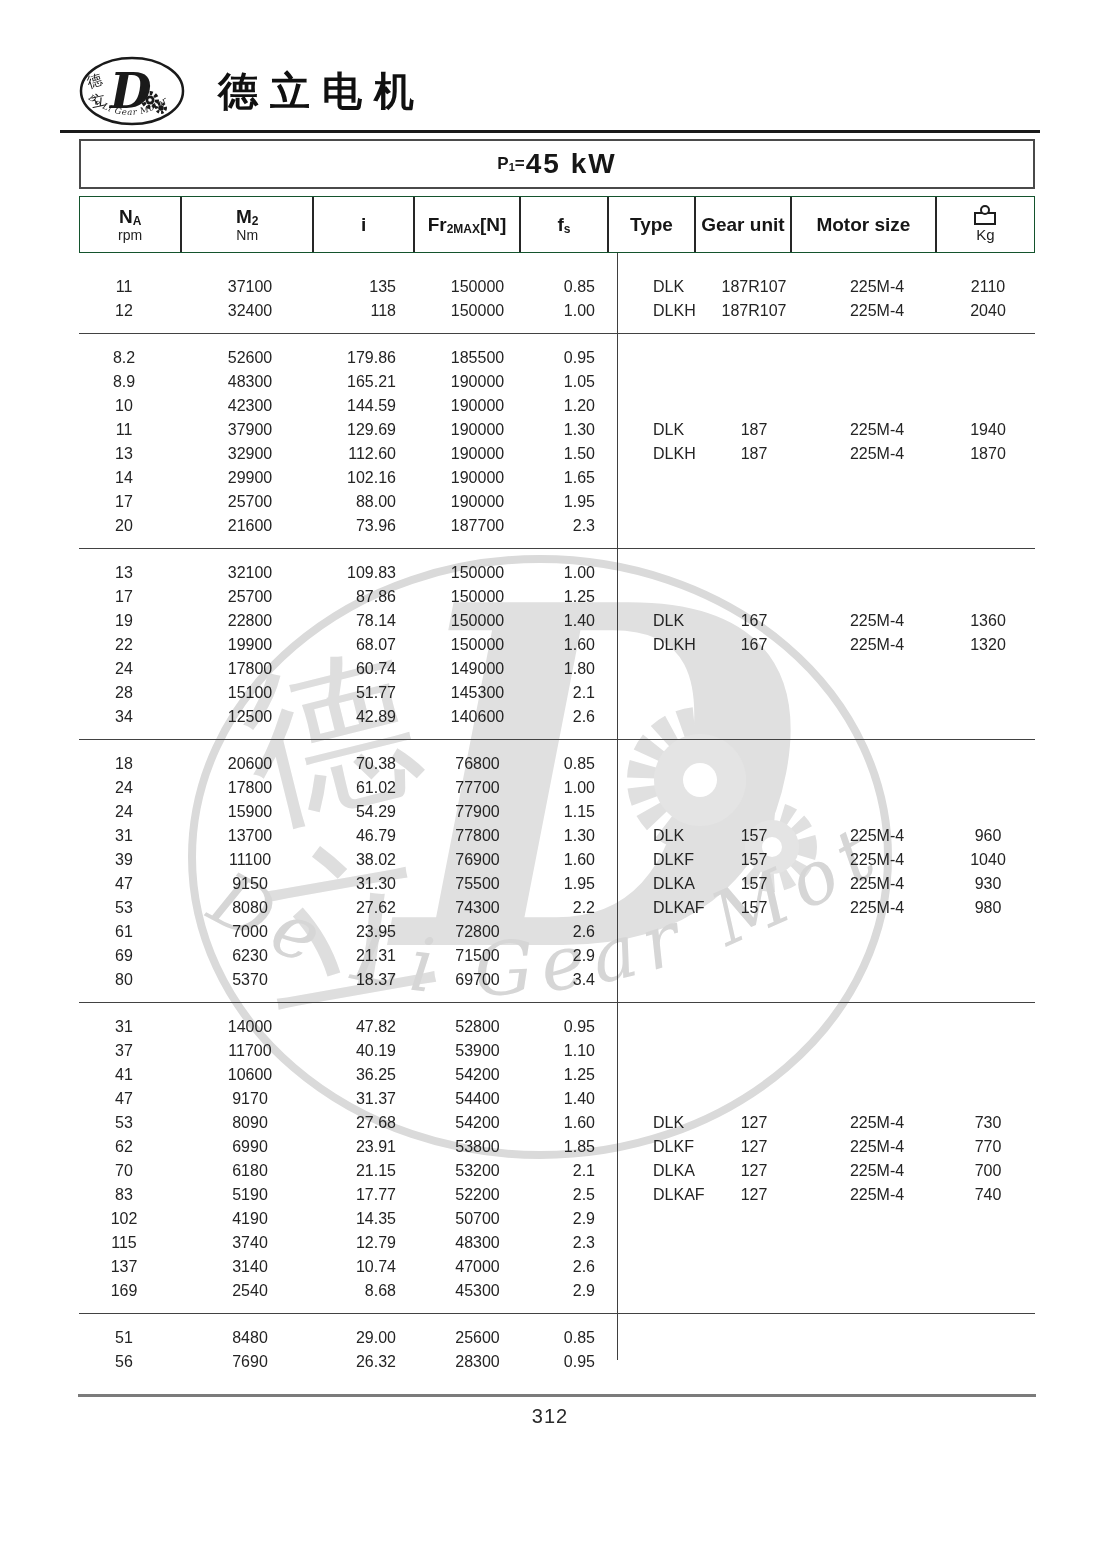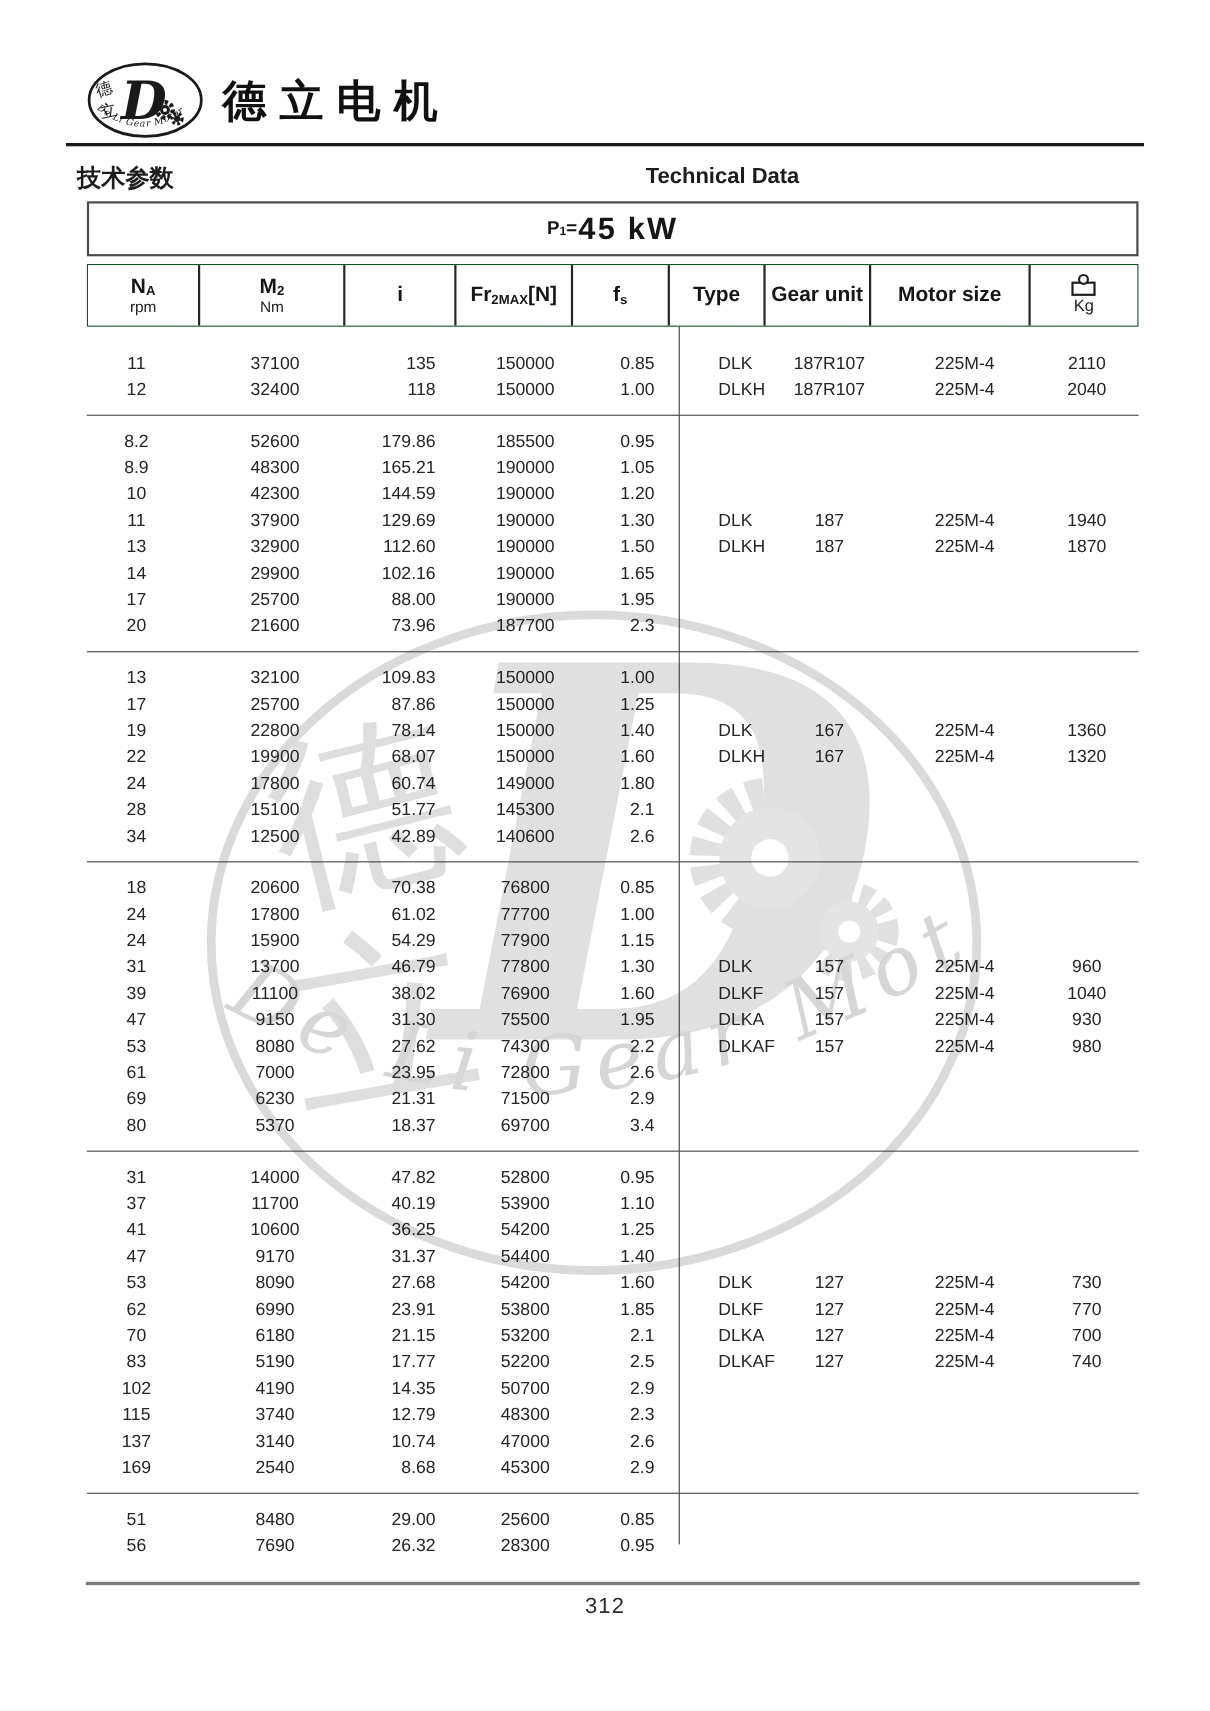--- a/index.html
+++ b/index.html
@@ -12,21 +12,21 @@
     color:#222;
     overflow:hidden;
   }
   .content{position:relative;z-index:1;padding:0 60px;}
   
   .watermark{position:absolute;left:150px;top:545px;z-index:0;}
   
   .topbar{display:flex;align-items:center;margin-top:54px;height:74px;}
   .logo{margin-left:18px;flex:0 0 auto;}
   .brand{
-    margin-left:16px;
+    margin-left:32px;
     font-family:"DejaVu Serif","Liberation Serif",serif;
     font-size:40px;font-weight:bold;letter-spacing:12px;color:#101010;
     white-space:nowrap;
   }
   .toprule{height:3px;background:#1a1a1a;margin-top:2px;}
   
   .sectionrow{position:relative;height:30px;margin-top:14px;}
   .section-cn{position:absolute;left:10px;top:0;font-size:22px;font-weight:bold;color:#1c1c1c;}
   .section-en{position:absolute;left:527px;top:2px;font-size:20px;font-weight:bold;color:#1c1c1c;}
   
@@ -126,24 +126,20 @@
         <path id="logopath" d="M 10,44 Q 54,78 98,40" fill="none"></path>
         <text font-size="8.5" font-style="italic" fill="#1a1a1a" font-family="DejaVu Serif, Liberation Serif, serif">
           <textPath href="#logopath" textLength="86">De Li Gear Motor</textPath>
         </text>
       </svg>
       <div class="brand">德立电机</div>
     </div>
 
     <div class="toprule"></div>
 
-    <div class="sectionrow">
-      <span class="section-cn">技术参数</span>
-      <span class="section-en">Technical Data</span>
-    </div>
 
     <div class="titlebox">
       <span class="title-p">P</span>
         <span class="title-sub">1</span>
         <span class="title-eq">=</span>
         <span class="title-power">45 kW</span>
     </div>
 
     <div class="thead">
       <div class="hcell hc0">

